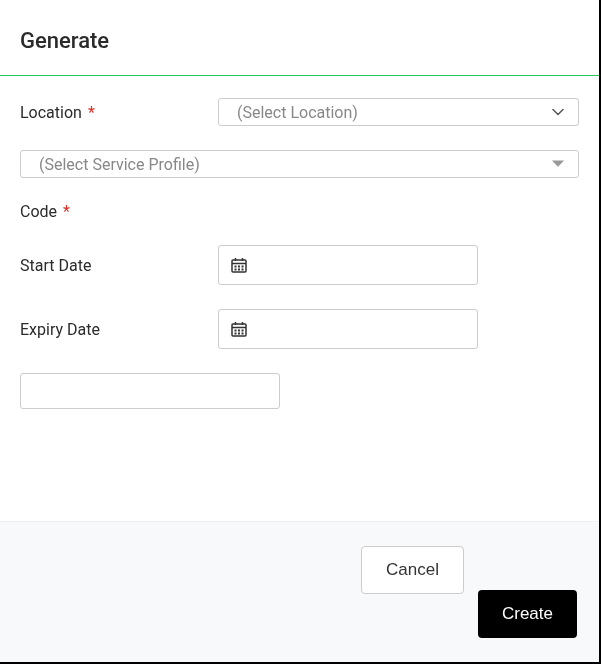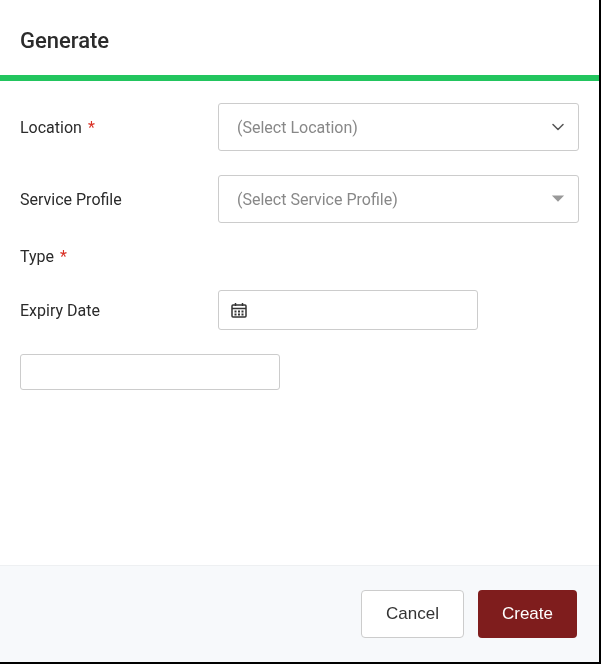--- a/index.html
+++ b/index.html
@@ -8,21 +8,21 @@
       background: #fff;
       color: #333;
       width: 601px;
       height: 664px;
       position: relative;
       border-right: 2px solid #000;
       border-bottom: 2px solid #000;
     }
     .header {
       padding: 28px 20px 22px 20px;
-      border-bottom: 6px solid #22c55e;
+      border-bottom: 1px solid #22c55e;
     }
     .header h1 {
       font-size: 22px;
       font-weight: 500;
       color: #2b2b2b;
     }
     .form-body {
       padding: 22px 20px 30px 20px;
     }
     .form-row {
@@ -38,21 +38,21 @@
     .required {
       color: #d93025;
       margin-left: 2px;
     }
     .select-wrapper {
       position: relative;
       flex: 1;
     }
     .select, .input, .date-input {
       width: 100%;
-      height: 48px;
+      height: 28px;
       border: 1px solid #ccc;
       border-radius: 3px;
       padding: 0 38px 0 18px;
       font-size: 16px;
       background: #fff;
       color: #333;
       cursor: pointer;
       display: flex;
       align-items: center;
     }
@@ -122,22 +122,23 @@
       cursor: pointer;
       border: none;
       text-align: center;
     }
     .btn-cancel {
       background: #fff;
       border: 1px solid #ccc;
       color: #333;
     }
     .btn-primary {
-      background: #7f1d1d;
+      background: #000000;
       color: #fff;
+      margin-top: 44px;
     }
   </style>
 </head>
 <body>
 
 <div class="header">
   <h1>Generate</h1>
 </div>
 
 <div class="form-body">
@@ -153,67 +154,86 @@
       </div>
       <span class="chevron">
         <svg width="12" height="8" viewBox="0 0 12 8">
             <path d="M1 1.5 L6 6.5 L11 1.5" stroke="#555" stroke-width="1.5" fill="none" stroke-linecap="round" stroke-linejoin="round"></path>
           </svg>
       </span>
     </div>
   </div>
 
   <div class="form-row">
-    <div class="form-label">
-      <span>Service Profile</span>
-    </div>
     <div class="select-wrapper">
       <div class="select">
         <span class="placeholder-text">(Select Service Profile)</span>
       </div>
       <span class="chevron">
         <svg width="16" height="10" viewBox="0 0 16 10">
             <path d="M1 1 L8 8 L15 1" fill="#999"></path>
           </svg>
       </span>
     </div>
   </div>
 
   <div class="form-row">
     <div class="form-label">
-      <span>Type</span>
+      <span>Code</span>
       <span class="required">*</span>
     </div>
   </div>
 
 
-
   <div class="form-row date-row">
     <div class="form-label">
-      <span>Expiry Date</span>
+      <span>Start Date</span>
     </div>
     <div class="date-wrapper">
       <span class="calendar-icon">
         <svg width="16" height="16" viewBox="0 0 16 16" fill="#333">
             <rect x="1" y="3" width="14" height="12" rx="1" fill="none" stroke="#333" stroke-width="1.5"></rect>
             <line x1="1" y1="6.5" x2="15" y2="6.5" stroke="#333" stroke-width="1.5"></line>
             <line x1="4.5" y1="1" x2="4.5" y2="4" stroke="#333" stroke-width="1.5"></line>
             <line x1="11.5" y1="1" x2="11.5" y2="4" stroke="#333" stroke-width="1.5"></line>
             <rect x="3.5" y="8.5" width="2" height="2" fill="#333"></rect>
             <rect x="7" y="8.5" width="2" height="2" fill="#333"></rect>
             <rect x="10.5" y="8.5" width="2" height="2" fill="#333"></rect>
             <rect x="3.5" y="11.5" width="2" height="2" fill="#333"></rect>
             <rect x="7" y="11.5" width="2" height="2" fill="#333"></rect>
             <rect x="10.5" y="11.5" width="2" height="2" fill="#333"></rect>
           </svg>
       </span>
       <input class="date-input-field" type="text" value="" style="">
     </div>
   </div>
 
+  <div class="form-row date-row">
+    <div class="form-label">
+      <span>Expiry Date</span>
+    </div>
+    <div class="date-wrapper">
+      <span class="calendar-icon">
+        <svg width="16" height="16" viewBox="0 0 16 16" fill="#333">
+            <rect x="1" y="3" width="14" height="12" rx="1" fill="none" stroke="#333" stroke-width="1.5"></rect>
+            <line x1="1" y1="6.5" x2="15" y2="6.5" stroke="#333" stroke-width="1.5"></line>
+            <line x1="4.5" y1="1" x2="4.5" y2="4" stroke="#333" stroke-width="1.5"></line>
+            <line x1="11.5" y1="1" x2="11.5" y2="4" stroke="#333" stroke-width="1.5"></line>
+            <rect x="3.5" y="8.5" width="2" height="2" fill="#333"></rect>
+            <rect x="7" y="8.5" width="2" height="2" fill="#333"></rect>
+            <rect x="10.5" y="8.5" width="2" height="2" fill="#333"></rect>
+            <rect x="3.5" y="11.5" width="2" height="2" fill="#333"></rect>
+            <rect x="7" y="11.5" width="2" height="2" fill="#333"></rect>
+            <rect x="10.5" y="11.5" width="2" height="2" fill="#333"></rect>
+          </svg>
+      </span>
+      <input class="date-input-field" type="text" value="" style="">
+    </div>
+  </div>
+
   <div class="form-row">
     <input class="narrow-input" type="text" value="" style="">
   </div>
 
 </div>
 
 <div class="footer">
   <button class="btn btn-cancel">Cancel</button>
   <button class="btn btn-primary">Create</button>
 </div>

